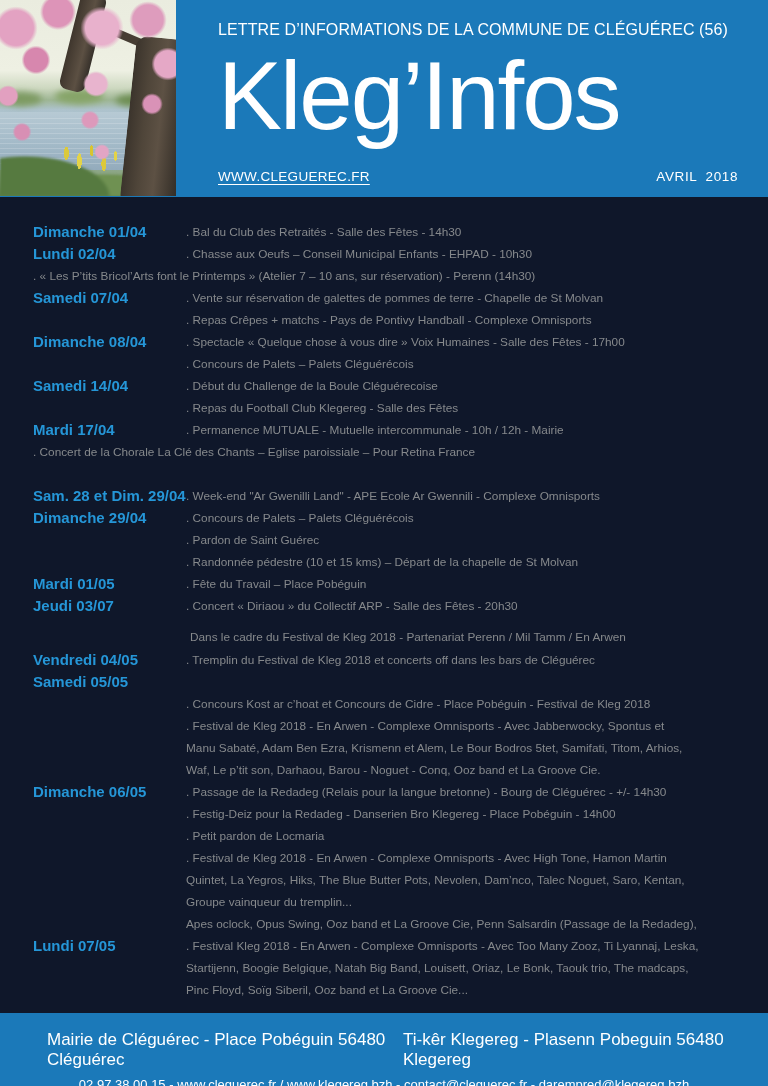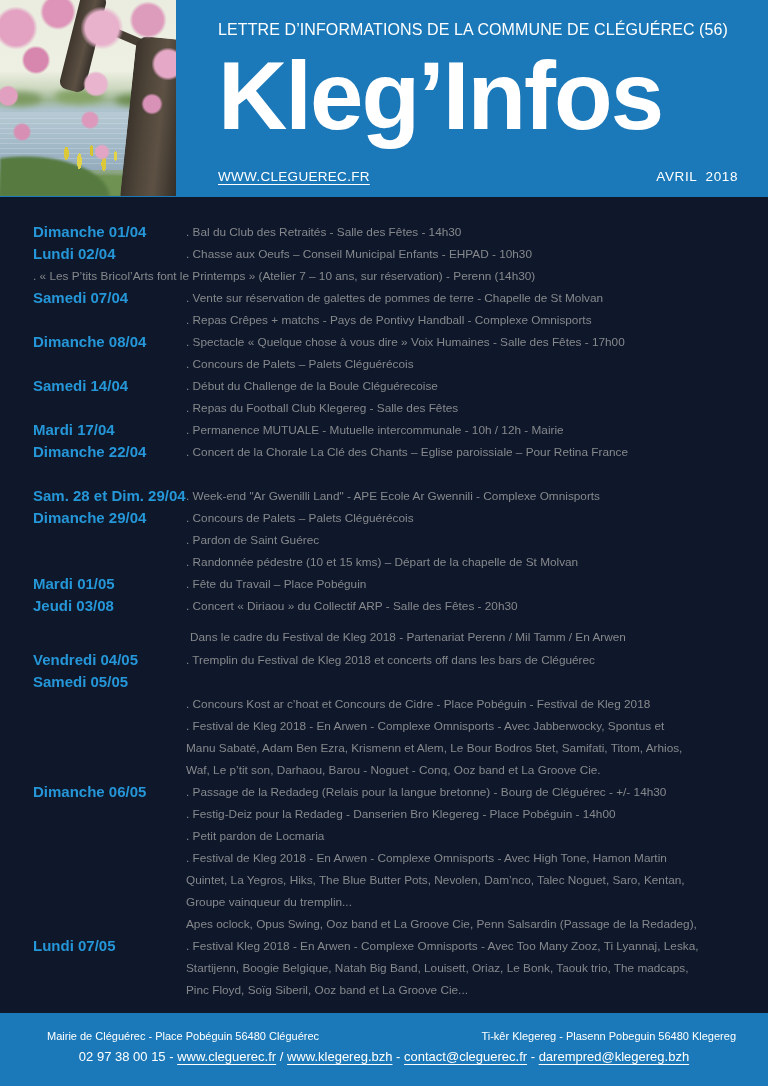--- a/index.html
+++ b/index.html
@@ -6,21 +6,21 @@
   .page {
     position:relative; width:768px; height:1086px; margin:0 auto;
     background:#0f172a; overflow:hidden;
     font-family:"Liberation Sans", sans-serif;
   }
   
   .header { position:absolute; top:0; left:0; width:768px; height:197px;
     background:var(--banner-blue,#1b79b9); }
   .header-content { position:absolute; left:218px; top:0; width:522px; height:100%; color:#fff; }
   .tagline { margin-top:21px; font-size:16px; line-height:1.1; white-space:nowrap; letter-spacing:0.1px; }
-  .title { font-size:96px; font-weight:bold; letter-spacing:-2px; line-height:1; margin-top:9px; white-space:nowrap; }
+  .title { font-size:96px; font-weight:normal; letter-spacing:-2px; line-height:1; margin-top:9px; white-space:nowrap; }
   .header-bottom { position:absolute; left:0; right:2px; bottom:13px;
     display:flex; justify-content:space-between; align-items:baseline; font-size:13.5px; }
   .website { color:#fff; text-decoration:underline; text-underline-offset:3px; cursor:pointer; letter-spacing:0.3px; }
   .issue { white-space:pre; letter-spacing:0.6px; }
 
   
   .photo { position:absolute; left:0; top:0; width:176px; height:196px; overflow:hidden;
     background:linear-gradient(180deg,#eaecdf 0%,#eef0e3 36%,#cdd8c0 45%,#9eb694 51%,#aec3cd 56%,#9db3c2 78%,#8ba583 88%,#5f7f49 100%); }
   .p-treeline { position:absolute; left:0; right:0; top:86px; height:26px; filter:blur(3px);
     background:
@@ -71,21 +71,21 @@
   .row { display:flex; align-items:flex-start; }
   .date { flex:none; width:153px; color:var(--date-blue,#2596d7); font-size:15px; font-weight:bold;
     line-height:22px; white-space:nowrap; }
   .lines { flex:1; color:var(--body-gray,#86898c); font-size:11.8px; }
   .line { line-height:22px; white-space:pre; }
   .line.tight { line-height:17px; padding-left:4px; margin-bottom:3px;margin-top:12px; }
 
   
   .footer { position:absolute; left:0; bottom:0; width:768px; height:73px;
     background:var(--banner-blue,#1b79b9); color:#fff; }
-  .f-line1 { display:flex; justify-content:space-between; padding:17px 32px 0 47px; font-size:11px; }
+  .f-line1 { display:flex; justify-content:space-between; padding:17px 32px 0 47px; font-size:17px; }
   .f-line2 { text-align:center; margin-top:7px; font-size:13px; white-space:pre; }
   .f-link { color:#fff; text-decoration:underline; text-underline-offset:3px; cursor:pointer; }
 </style>
 </head>
 <body>
 
 <div class="page">
 
   <header class="header">
     <div class="photo">
@@ -163,21 +163,20 @@
           <div class="line">. Repas du Football Club Klegereg - Salle des Fêtes</div>
         </div>
       </div>
       <div class="row">
         <div class="date">Mardi 17/04</div>
         <div class="lines">
           <div class="line">. Permanence MUTUALE - Mutuelle intercommunale - 10h / 12h - Mairie</div>
         </div>
       </div>
       <div class="row">
-        <div class="date">Dimanche 22/04</div>
         <div class="lines">
           <div class="line">. Concert de la Chorale La Clé des Chants – Eglise paroissiale – Pour Retina France</div>
         </div>
       </div>
       <div class="row">
         <div class="date">&nbsp;</div>
       </div>
       <div class="row">
         <div class="date">Sam. 28 et Dim. 29/04</div>
         <div class="lines">
@@ -202,21 +201,21 @@
           <div class="line">. Randonnée pédestre (10 et 15 kms) – Départ de la chapelle de St Molvan</div>
         </div>
       </div>
       <div class="row">
         <div class="date">Mardi 01/05</div>
         <div class="lines">
           <div class="line">. Fête du Travail – Place Pobéguin</div>
         </div>
       </div>
       <div class="row">
-        <div class="date">Jeudi 03/08</div>
+        <div class="date">Jeudi 03/07</div>
         <div class="lines">
           <div class="line">. Concert « Diriaou » du Collectif ARP - Salle des Fêtes - 20h30</div>
           <div class="line tight">Dans le cadre du Festival de Kleg 2018 - Partenariat Perenn / Mil Tamm / En Arwen</div>
         </div>
       </div>
       <div class="row">
         <div class="date">Vendredi 04/05</div>
         <div class="lines">
           <div class="line">. Tremplin du Festival de Kleg 2018 et concerts off dans les bars de Cléguérec</div>
         </div>

